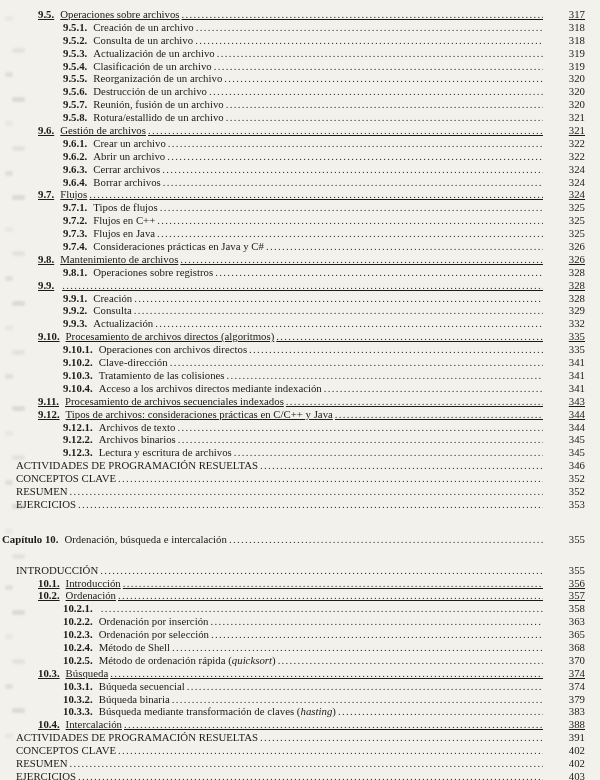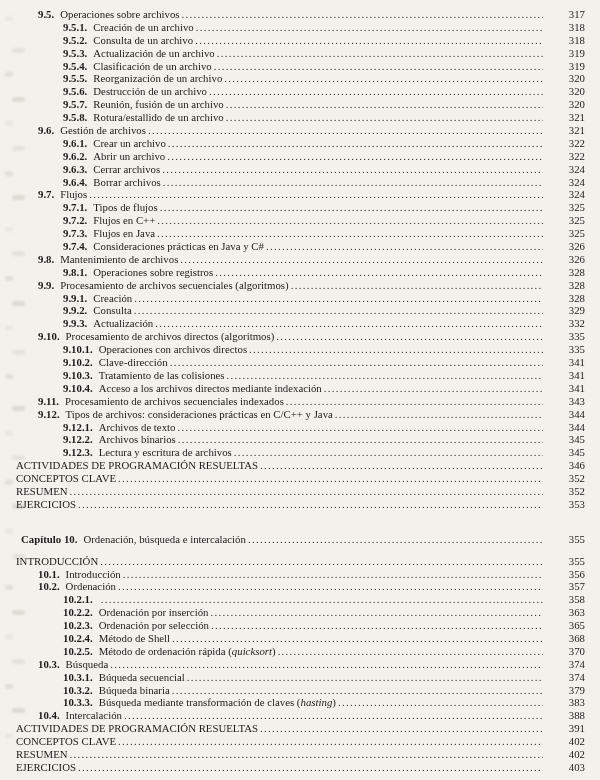--- a/index.html
+++ b/index.html
@@ -17,22 +17,22 @@
   .row { display:flex; align-items:baseline; height:12.9px; line-height:12.9px; white-space:nowrap; }
   .num { font-weight:bold; padding-right:6px; flex:0 0 auto; }
   .title, .it, .after { flex:0 0 auto; }
   .it { font-style:italic; }
   .leader {
     flex:1 1 auto; min-width:0; overflow:hidden;
     letter-spacing:1.3px; padding-left:2px; color:#2a2926;
   }
   .page { flex:0 0 auto; min-width:34px; text-align:right; padding-left:8px; }
   
-  .r-chapter { padding-left:21px; margin-bottom:9px; }
-  .r-s1      { padding-left:38px; }
+  .r-chapter { padding-left:2px; margin-bottom:18px; }
+  .r-s1      { padding-left:38px;text-decoration:underline; }
   .r-s2      { padding-left:63px; }
   .r-aux     { padding-left:16px; }
 </style>
 </head>
 <body>
 
 <div class="sheet">
   <div class="margin-noise" id="margin-noise">
       <div class="smudge" style="top: 16px; left: 5px; width: 8px; opacity: 0.16;"></div>
       <div class="smudge" style="top: 47.6px; left: 12px; width: 13px; opacity: 0.23;"></div>
@@ -187,21 +187,20 @@
           <span class="page">326</span>
         </div>
         <div class="row r-s2">
           <span class="num">9.8.1.</span>
           <span class="title">Operaciones sobre registros</span>
           <span class="leader">........................................................................................................................................................................................................................................................................................</span>
           <span class="page">328</span>
         </div>
         <div class="row r-s1">
           <span class="num">9.9.</span>
-          <span class="title">Procesamiento de archivos secuenciales (algoritmos)</span>
           <span class="leader">........................................................................................................................................................................................................................................................................................</span>
           <span class="page">328</span>
         </div>
         <div class="row r-s2">
           <span class="num">9.9.1.</span>
           <span class="title">Creación</span>
           <span class="leader">........................................................................................................................................................................................................................................................................................</span>
           <span class="page">328</span>
         </div>
         <div class="row r-s2">

